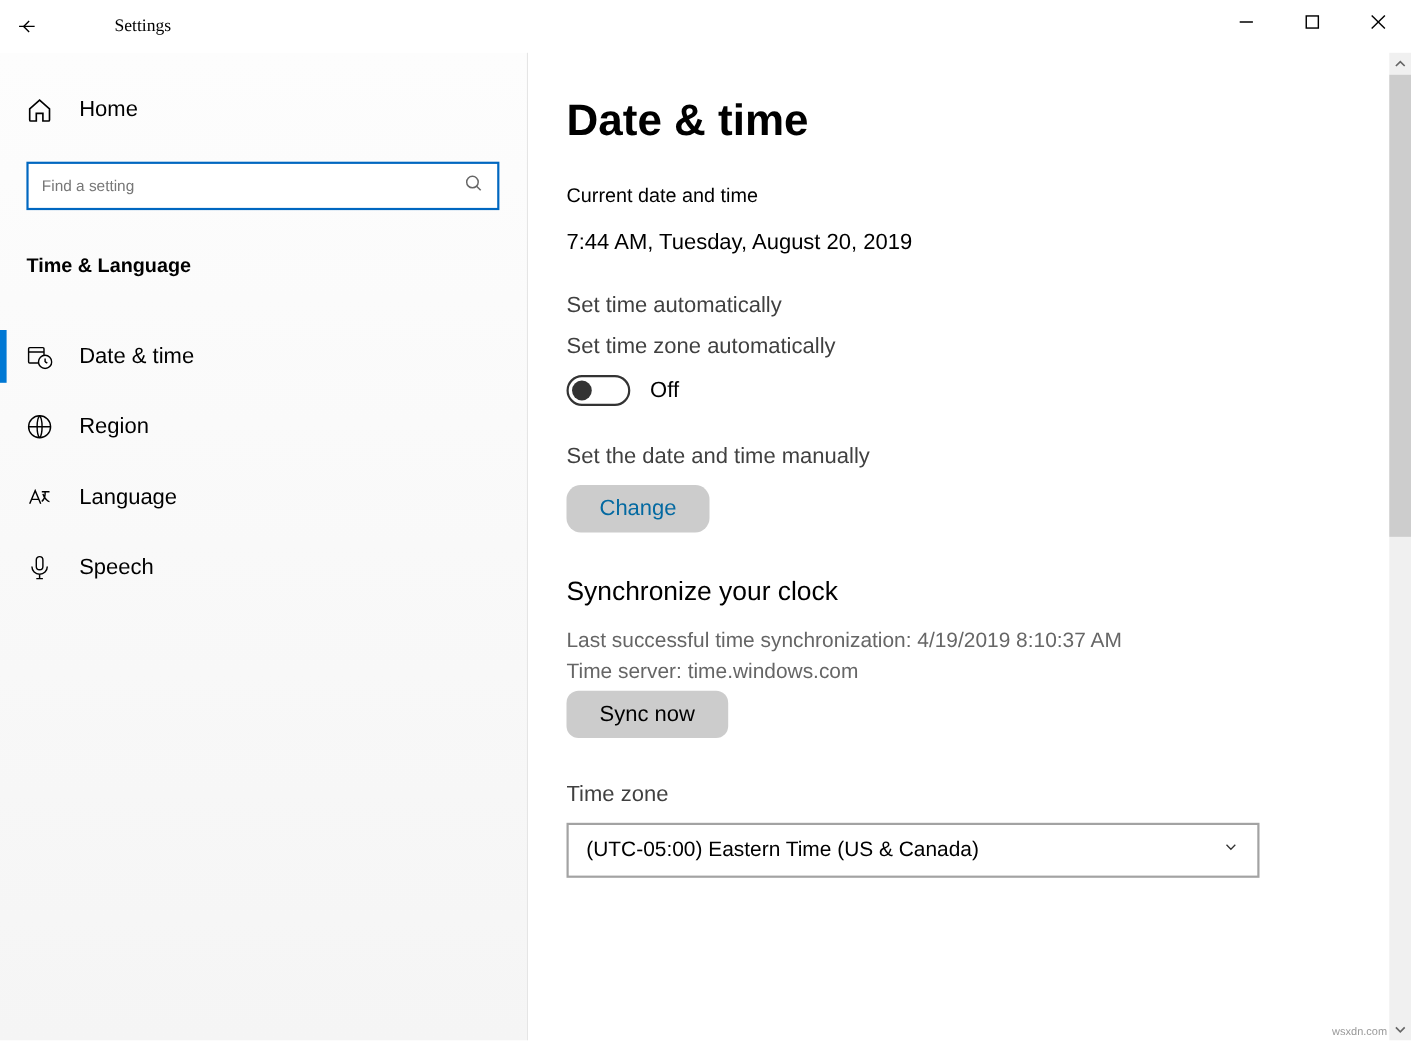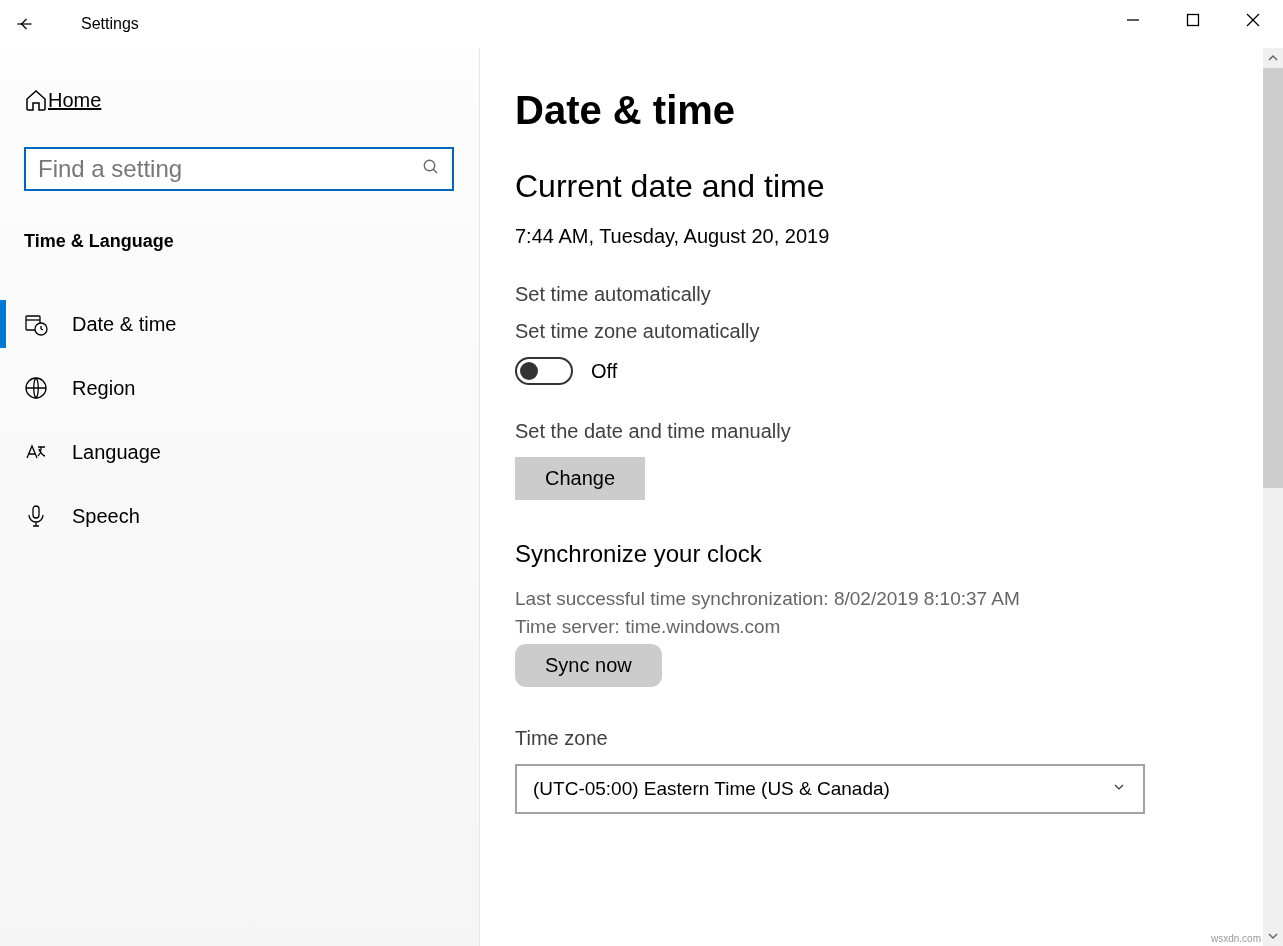--- a/index.html
+++ b/index.html
@@ -26,21 +26,22 @@
       width: 48px;
       height: 48px;
       display: flex;
       align-items: center;
       justify-content: center;
       cursor: pointer;
     }
     .app-title {
       font-size: 16px;
       color: #000;
-      margin-left: 33px;
+      margin-left: 56px;
+      font-family: Liberation Serif, serif;
     }
     .window-controls {
       position: absolute;
       right: 0;
       top: 0;
       display: flex;
     }
     .win-control {
       width: 60px;
       height: 40px;
@@ -57,44 +58,44 @@
     .sidebar {
       width: 480px;
       padding-left: 24px;
       padding-top: 40px;
       border-right: 1px solid #e5e5e5;
       background: linear-gradient(to bottom, #fdfdfd 0%, #f5f5f5 100%);
       position: relative;
     }
     .home-row {
       display: flex;
-      align-items: flex-end;
+      align-items: flex-start;
+      gap: 24px;
       margin-bottom: 35px;
       cursor: pointer;
-      text-decoration: underline;
     }
     .home-row .label {
       font-size: 20px;
       color: #000;
     }
     .search-box {
       width: 430px;
       height: 44px;
       border: 2px solid #0067c0;
       display: flex;
       align-items: center;
       padding: 0 12px;
       margin-bottom: 40px;
       background: #fff;
     }
     .search-box input {
       flex: 1;
       border: none;
       outline: none;
-      font-size: 24px;
+      font-size: 14px;
       color: #a21caf;
       background: transparent;
     }
     .search-box input::placeholder {
       color: #777;
     }
     .search-icon {
       color: #666;
     }
     .category {
@@ -137,21 +138,21 @@
       position: relative;
       overflow-y: auto;
     }
     .page-title {
       font-size: 40px;
       font-weight: 600;
       color: #000;
       margin-bottom: 35px;
     }
     .section-heading {
-      font-size: 32px;
+      font-size: 18px;
       font-weight: 400;
       color: #000;
       margin-bottom: 20px;
     }
     .datetime-display {
       font-size: 20px;
       color: #000;
       margin-bottom: 35px;
     }
     .setting-label {
@@ -204,22 +205,23 @@
     .btn {
       display: inline-block;
       background: #cccccc;
       border: none;
       padding: 10px 30px;
       font-size: 20px;
       cursor: pointer;
       margin-bottom: 40px;
     }
     .btn.disabled {
-      color: #000000;
+      color: #0369a1;
       cursor: default;
+      border-radius: 13px;
     }
     .sync-info {
       font-size: 19px;
       color: #666;
       margin-bottom: 6px;
     }
     .sync-info:last-of-type {
       margin-bottom: 18px;
     }
     .dropdown {
@@ -380,21 +382,21 @@
       <div class="toggle off">
           <div class="knob"></div>
         </div>
       <span class="toggle-state">Off</span>
     </div>
 
     <div class="setting-label">Set the date and time manually</div>
     <button class="btn disabled">Change</button>
 
     <div class="section-heading" style="font-size:24px;">Synchronize your clock</div>
-    <div class="sync-info">Last successful time synchronization: 8/02/2019 8:10:37 AM</div>
+    <div class="sync-info">Last successful time synchronization: 4/19/2019 8:10:37 AM</div>
     <div class="sync-info">Time server: time.windows.com</div>
     <button class="btn" style="color:#000;border-radius:11px;">Sync now</button>
 
     <div class="setting-label">Time zone</div>
     <div class="dropdown">
       <span>(UTC-05:00) Eastern Time (US &amp; Canada)</span>
       <span>
         <svg width="16" height="16" viewBox="0 0 24 24" fill="none" stroke="#333" stroke-width="1.8">
             <path d="M6 9l6 6 6-6"></path>
           </svg>

